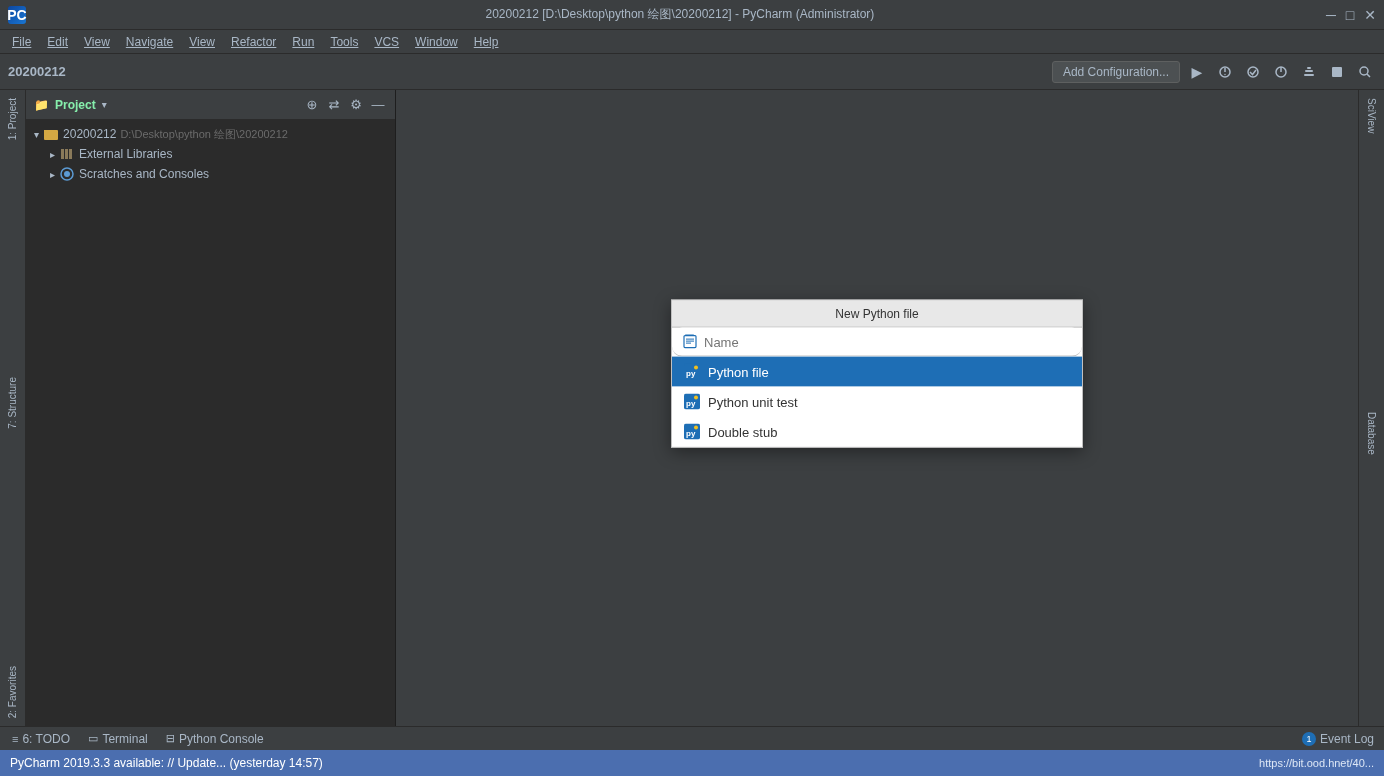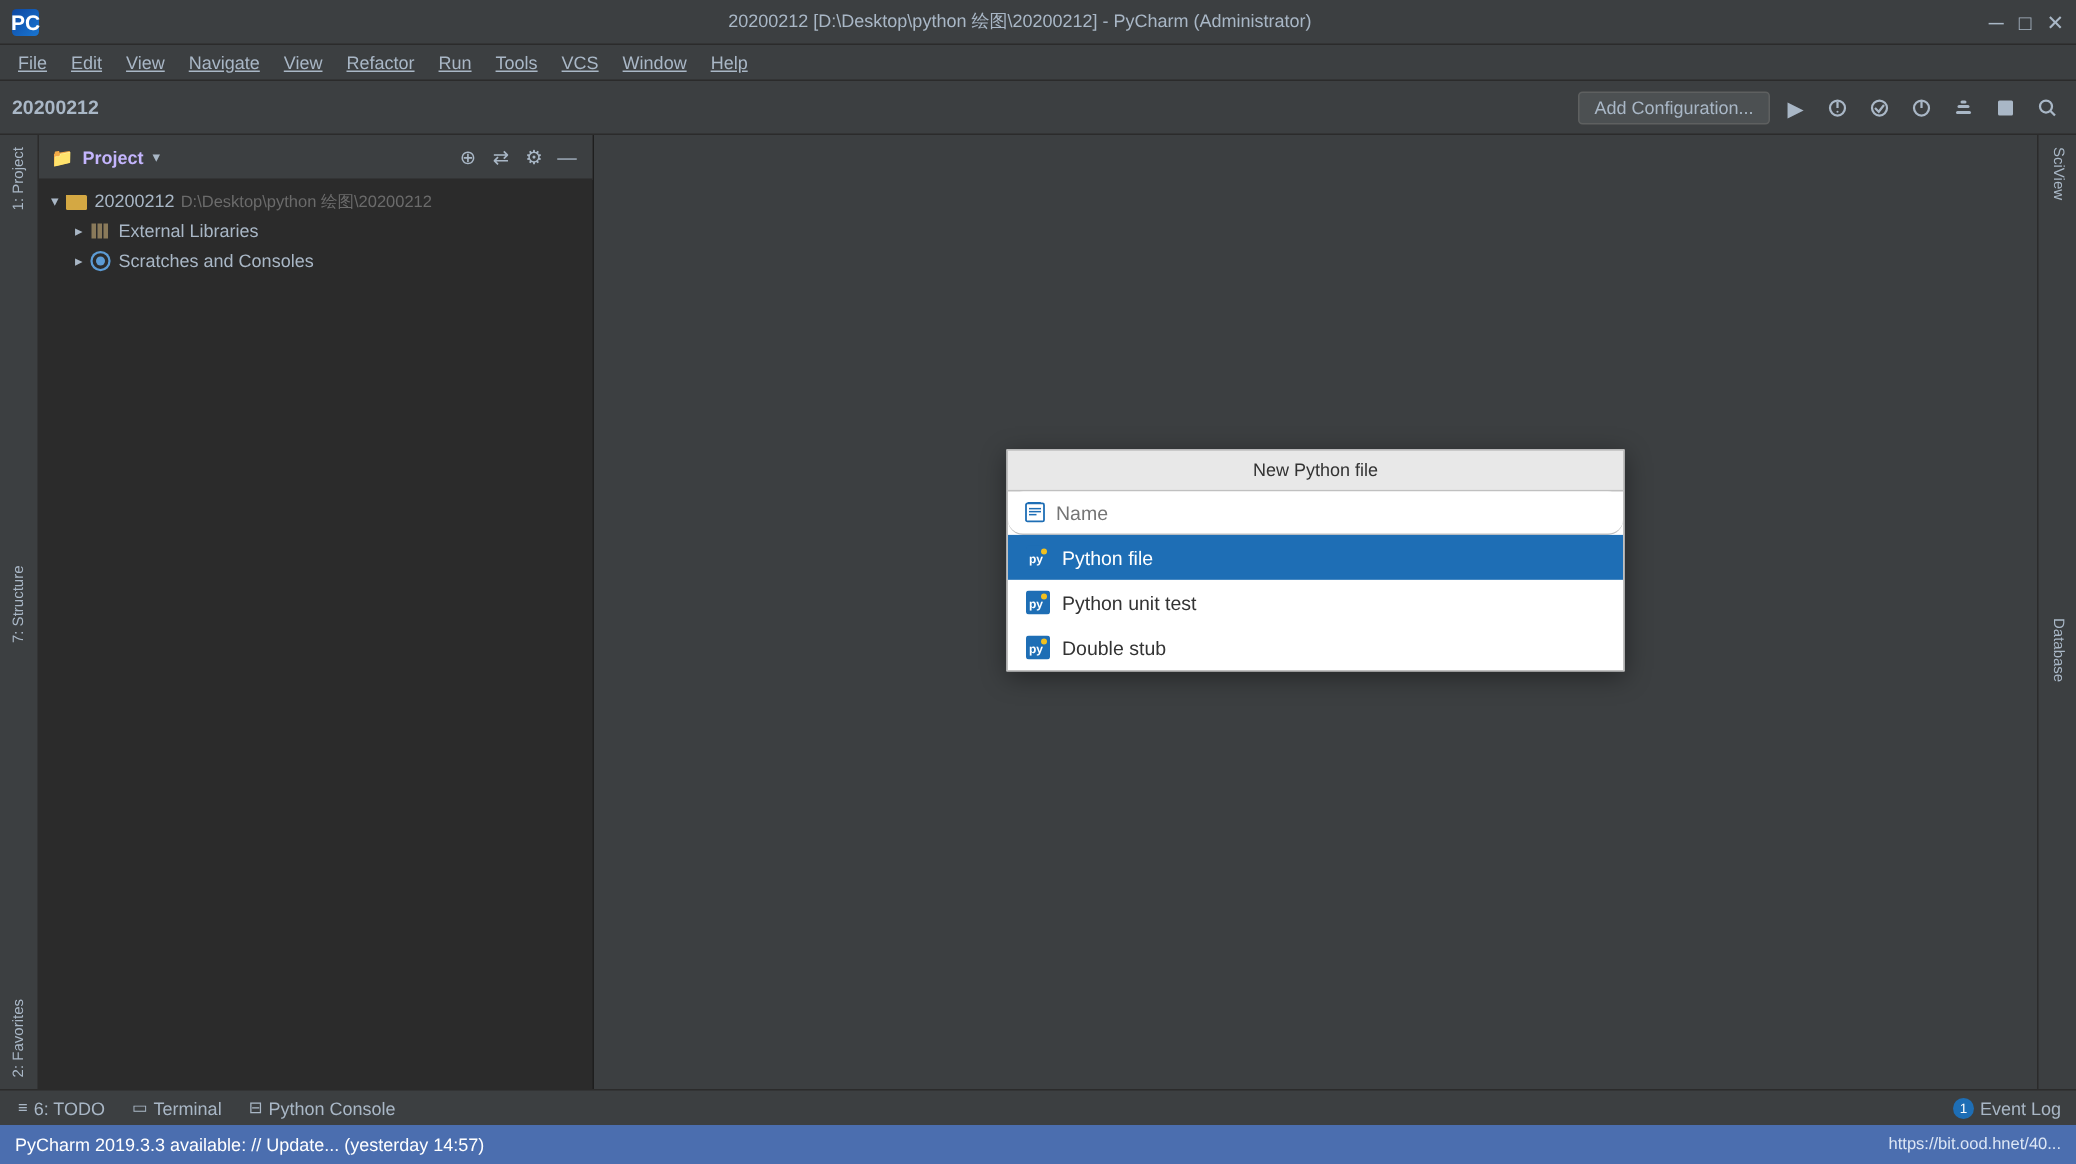--- a/index.html
+++ b/index.html
@@ -137,21 +137,21 @@
       background: #3c3f41;
       display: flex;
       align-items: center;
       padding: 0 8px;
       gap: 6px;
       border-bottom: 1px solid #2b2b2b;
     }
     #project-panel-header .panel-title {
       font-size: 12px;
       font-weight: bold;
-      color: #c4b5fd;
+      color: #86efac;
     }
     #project-panel-header .panel-icons {
       margin-left: auto;
       display: flex;
       gap: 4px;
     }
     #project-panel-header .panel-icon-btn {
       width: 18px; height: 18px;
       display: flex; align-items: center; justify-content: center;
       cursor: pointer;

